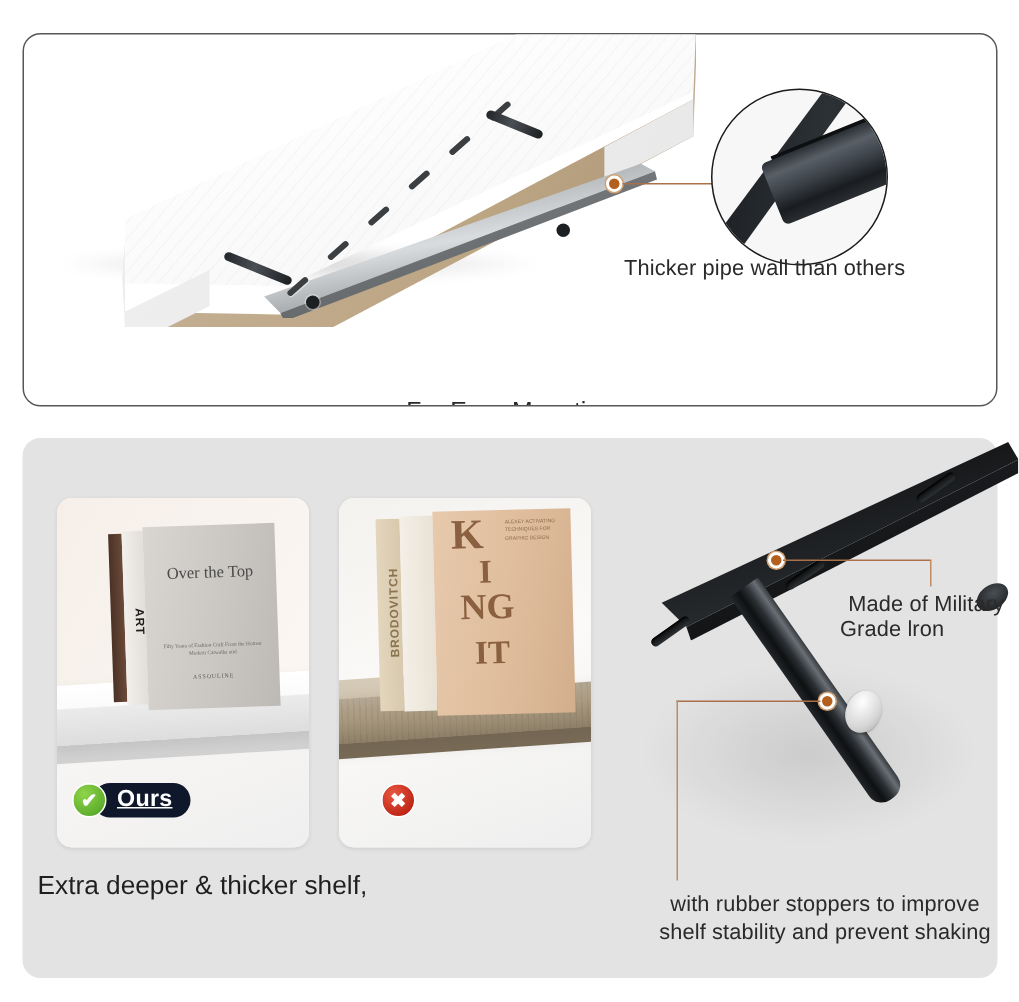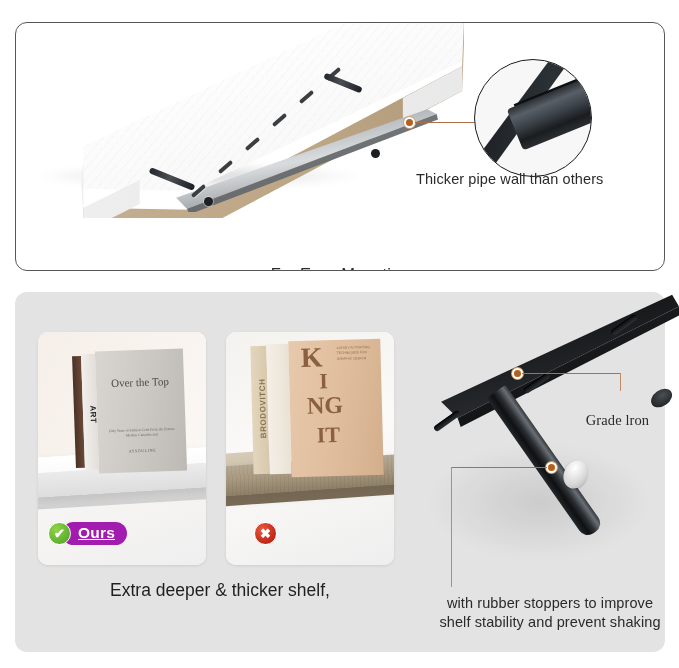--- a/index.html
+++ b/index.html
@@ -244,25 +244,25 @@
     display:flex; align-items:center; justify-content:center;
     color:#fff; font-size:13px; font-weight:700; z-index:2;
     border:1.5px solid #ffffff;
   }
   .badge-icon.ok{ background: radial-gradient(circle at 34% 30%, #8fd44a, #4c9f22); }
   .badge-icon.no{ background: radial-gradient(circle at 34% 30%, #e8573f, #b01408); }
   .badge-pill{
     margin-left:-9px; padding:2px 12px 3px 16px; border-radius:12px;
     color:#ffffff; font-size:15.5px; font-weight:700; letter-spacing:.2px;
   }
-  .badge-pill.ours{ background:#a21caf;text-decoration:underline; }
+  .badge-pill.ours{ background:#0f172a;text-decoration:underline; }
   .badge-pill.others{ background:#0d0d0d; }
 
   .bottom-cap{
-    position:absolute; left:10px; width:390px; text-align:center;
+    position:absolute; left:10px; width:390px; text-align:left;
     font-size:17.5px; color:#1f1f1f; line-height:1.32;
   }
 
   
   .tb{ position:absolute; left:404px; top:292px; width:275px; height:290px; }
   .tb-plate{
     position:absolute; left:0; top:0; width:275px; height:180px;
     clip-path: polygon(13.5% 61%, 97.5% 1.5%, 100% 8%, 19.5% 70%);
     background: linear-gradient(165deg,#3c4044 0%,#16181a 30%,#2a2d30 60%,#0b0c0d 100%);
   }
@@ -406,21 +406,22 @@
     <div class="tb-slot" style="left:118px; top:88px;  width:30px;"></div>
     <div class="tb-slot" style="left:205px; top:30px;  width:30px;"></div>
     <div class="tb-pipe"></div>
     <div class="tb-pipe-cap"></div>
     <div class="tb-stopper"></div>
   </div>
 
   <div class="callout-dot" style="left:512px; top:368px;"></div>
   <div class="callout-line" style="left:522px; top:373px; width:98px;"></div>
   <div class="callout-line-v" style="left:620px; top:373px; height:18px;"></div>
-  <div class="cap-note" style="left:560px; top:412px; width:115px; text-align:center;font-family:Liberation Serif, serif;">Grade lron</div>
+  <div class="cap-note" style="left:560px; top:394px; width:115px; text-align:center; line-height:1.35;">Made of Military</div>
+  <div class="cap-note" style="left:560px; top:412px; width:115px; ">Grade lron</div>
 
   <div class="callout-dot" style="left:546px; top:462px;"></div>
   <div class="callout-line" style="left:451px; top:467px; width:96px;"></div>
   <div class="callout-line-v" style="left:451px; top:467px; height:120px;"></div>
   <div class="cap-note" style="left:425px; top:595px; width:250px; text-align:center;">with rubber stoppers to improve</div>
   <div class="cap-note" style="left:425px; top:614px; width:250px; text-align:center;">shelf stability and prevent shaking</div>
 
 </div>
 
 </body></html>

